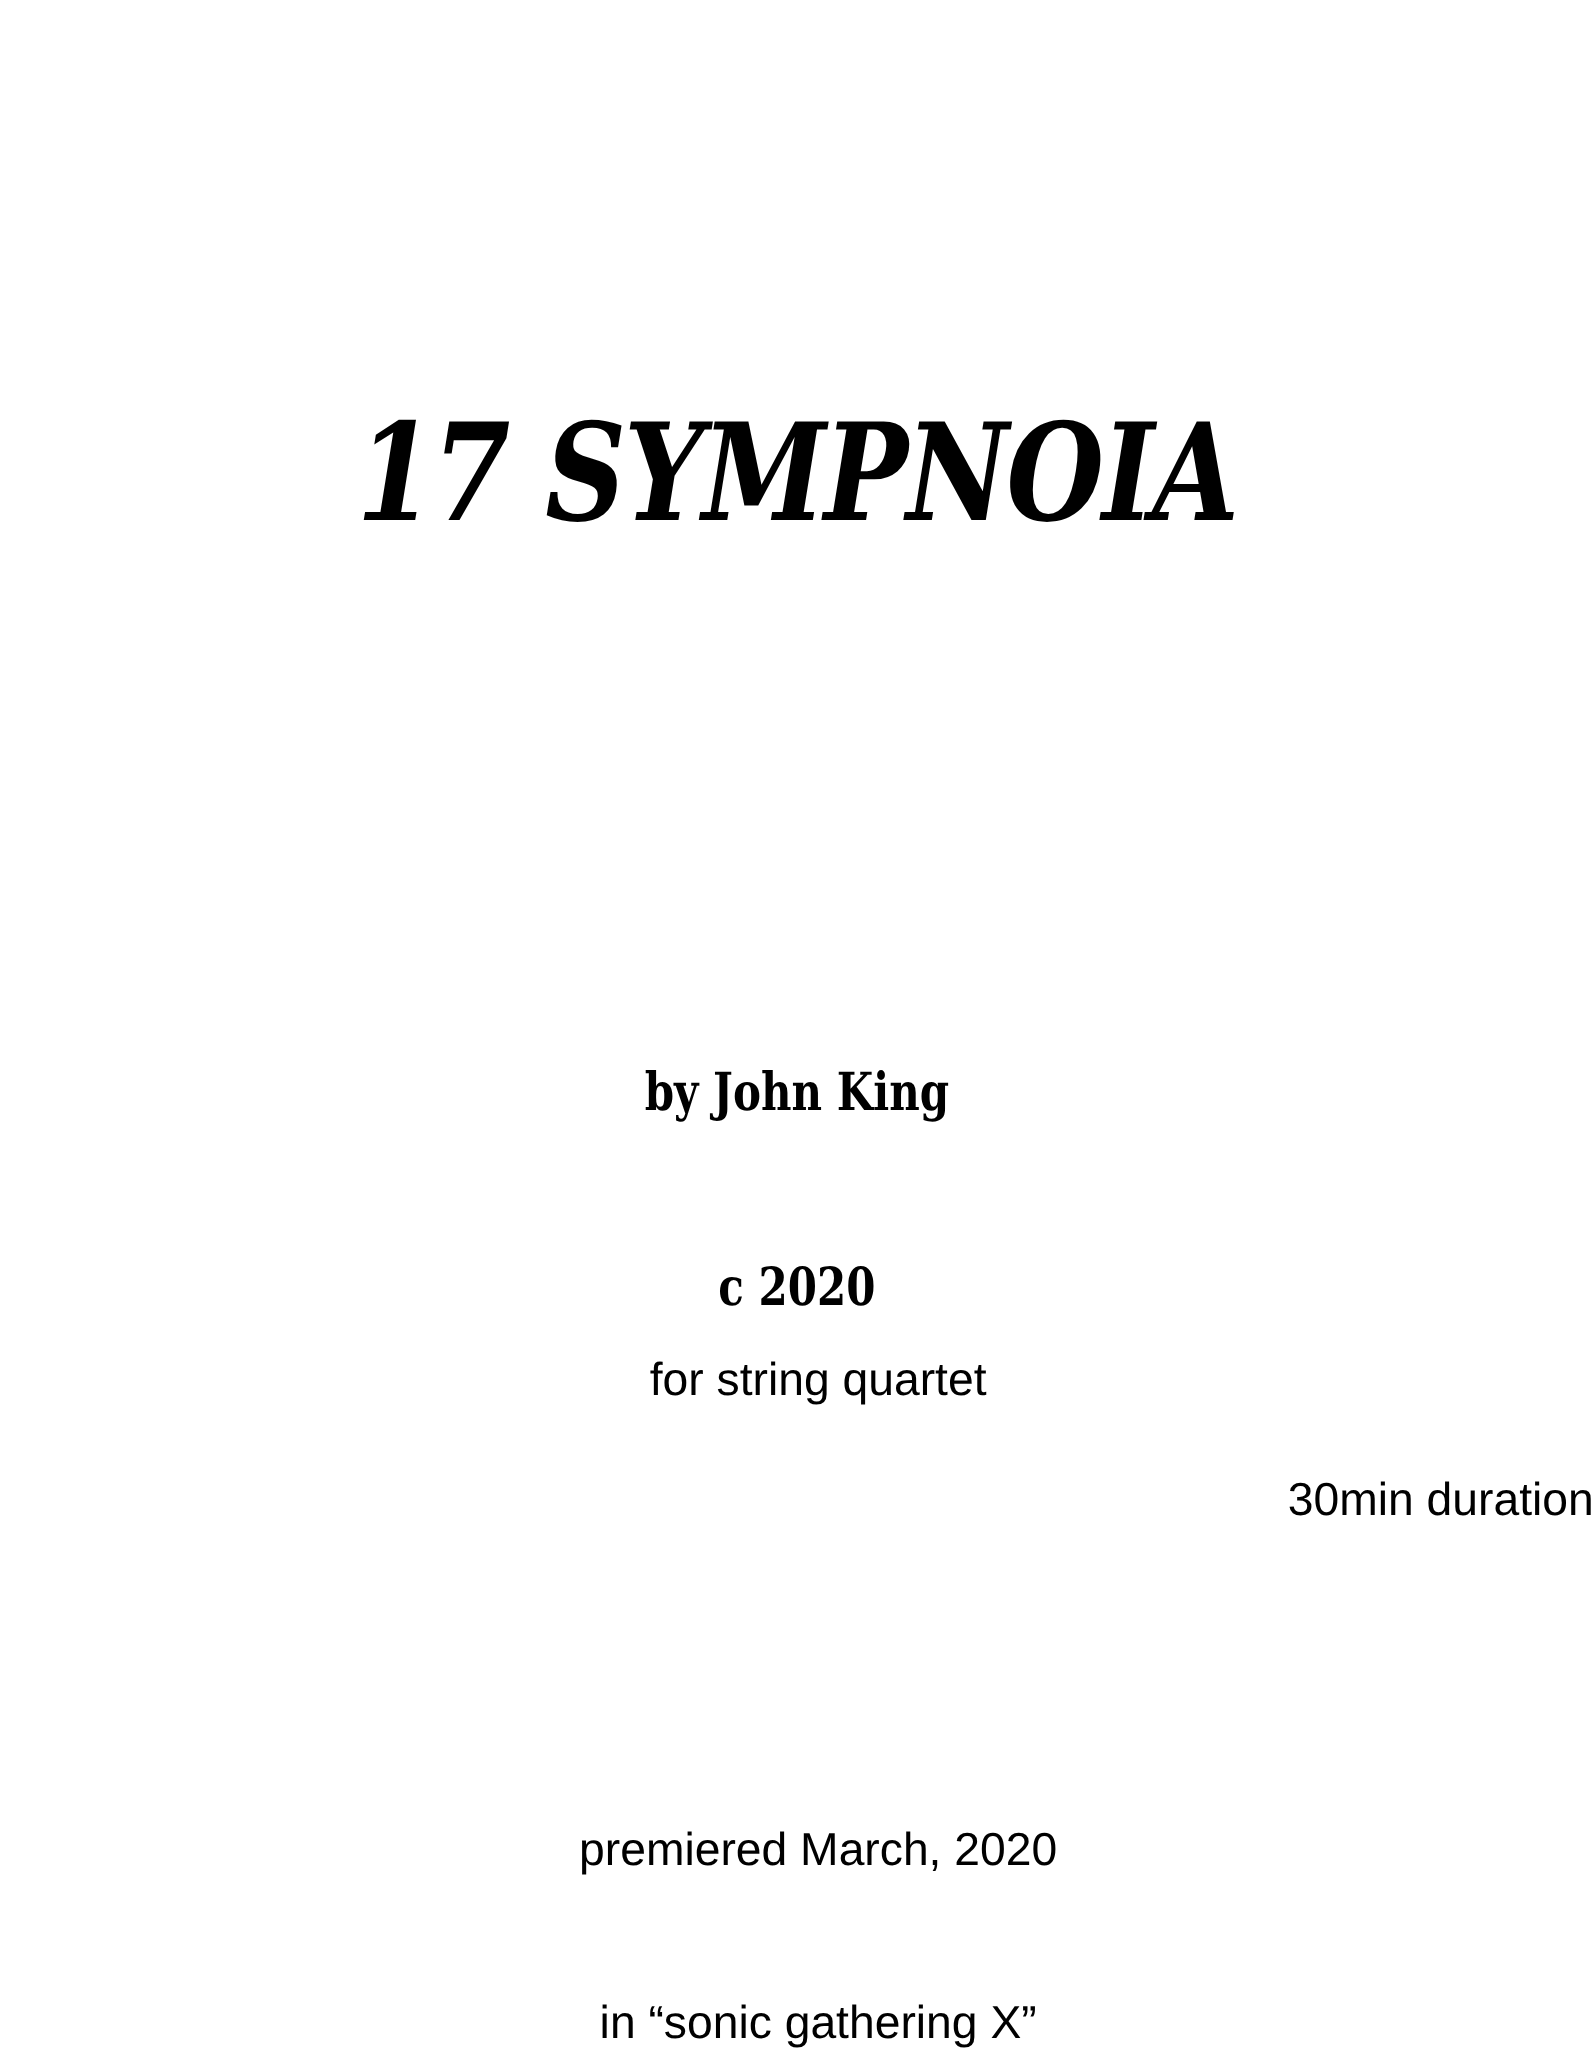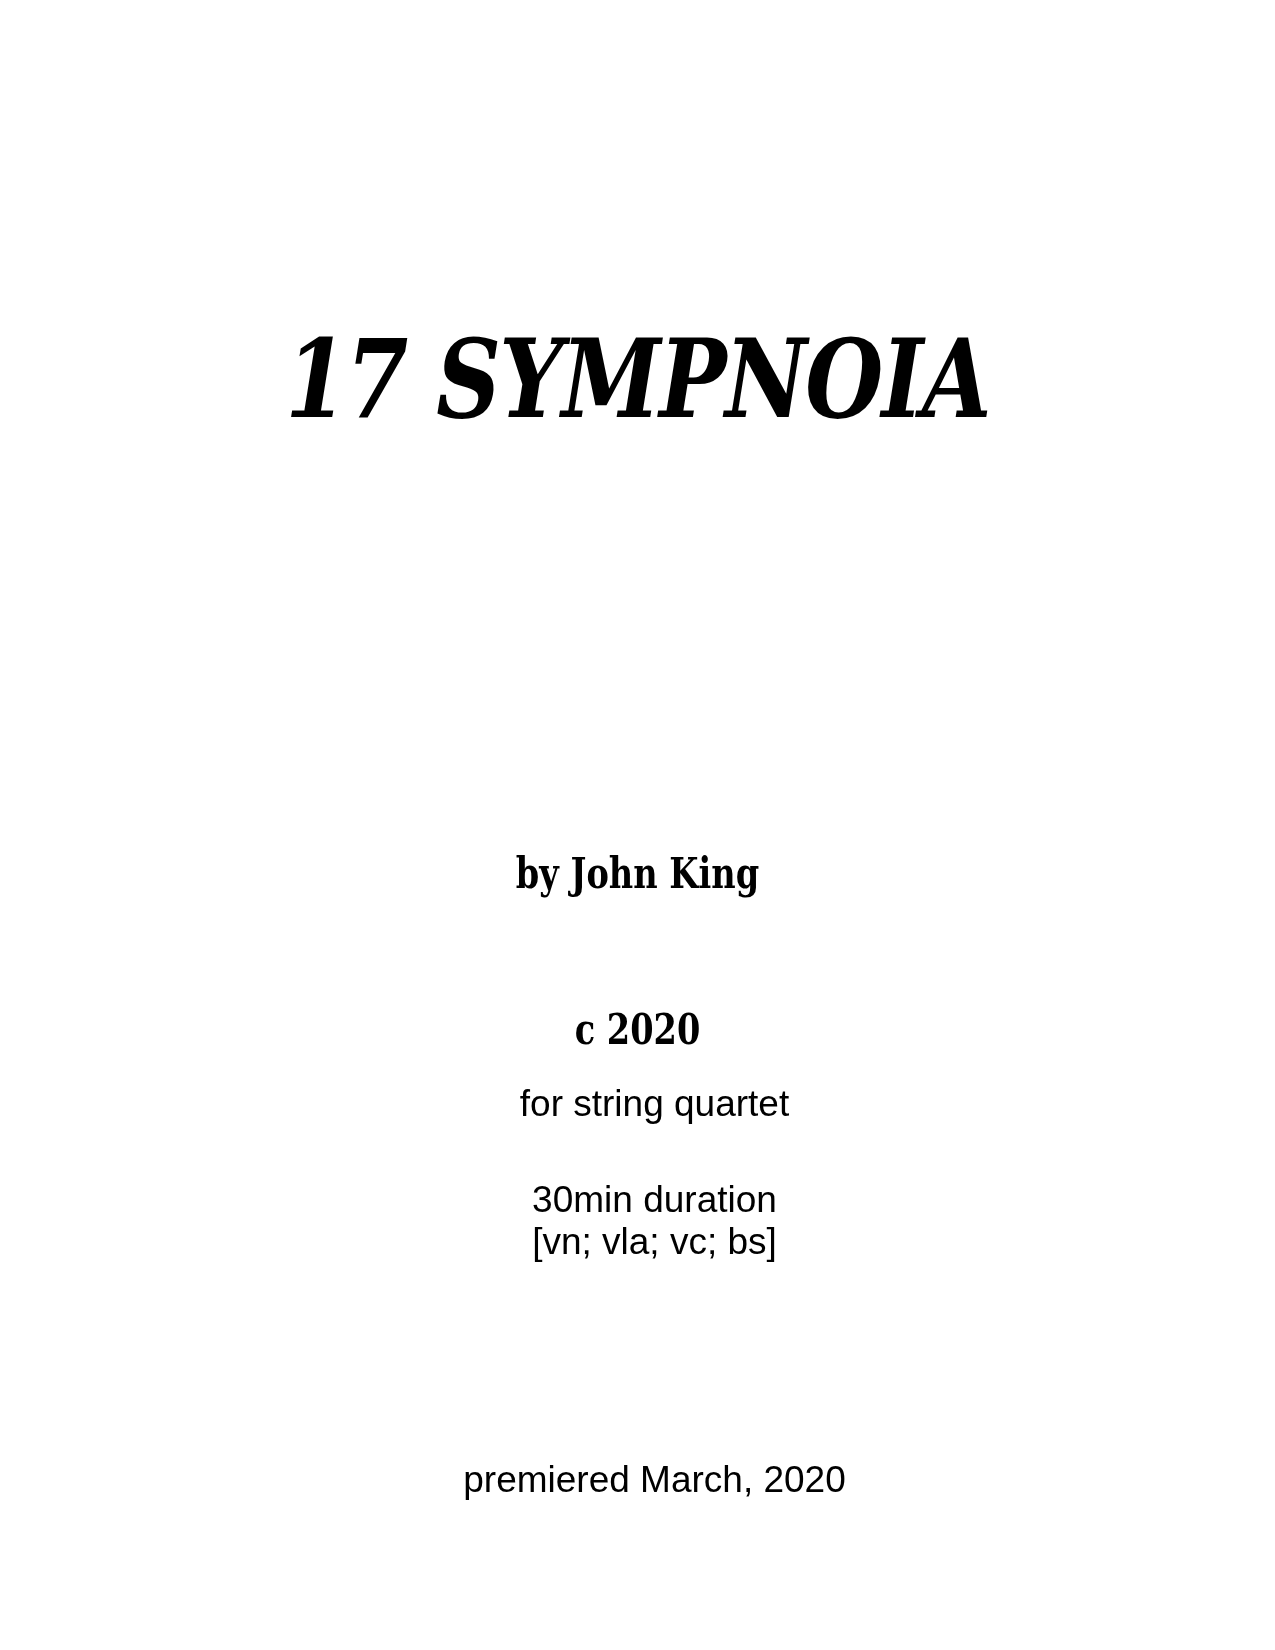--- a/index.html
+++ b/index.html
@@ -44,40 +44,40 @@
     transform-origin: 50% 50%;
   }
   .sans-block {
     font-family: "Liberation Sans", sans-serif;
     font-weight: normal;
     font-size: 37px;
     line-height: 46px;
     padding-left: 34px;
   }
   .instrumentation-block { top: 989px; }
-  .duration-line        { top: 1177px; }
+  .duration-line        { top: 1177px; text-align: right; }
   .premiere-block       { top: 1365px; }
   .text-color { color: #000000; }
 </style>
 </head>
 <body>
 
 <div class="page text-color">
 
   <h1 class="line score-title">17 SYMPNOIA</h1>
 
   <div class="line byline-block">
     <div>by John King</div>
     <div>c 2020</div>
   </div>
 
   <div class="line sans-block instrumentation-block">
     <div>for string quartet</div>
-    <div>[vn; vla; vc; bs]</div>
   </div>
 
   <div class="line sans-block duration-line">30min duration</div>
 
   <div class="line sans-block premiere-block">
     <div>premiered March, 2020</div>
+    <div>in “sonic gathering X”</div>
   </div>
 
 </div>
 
 </body></html>

